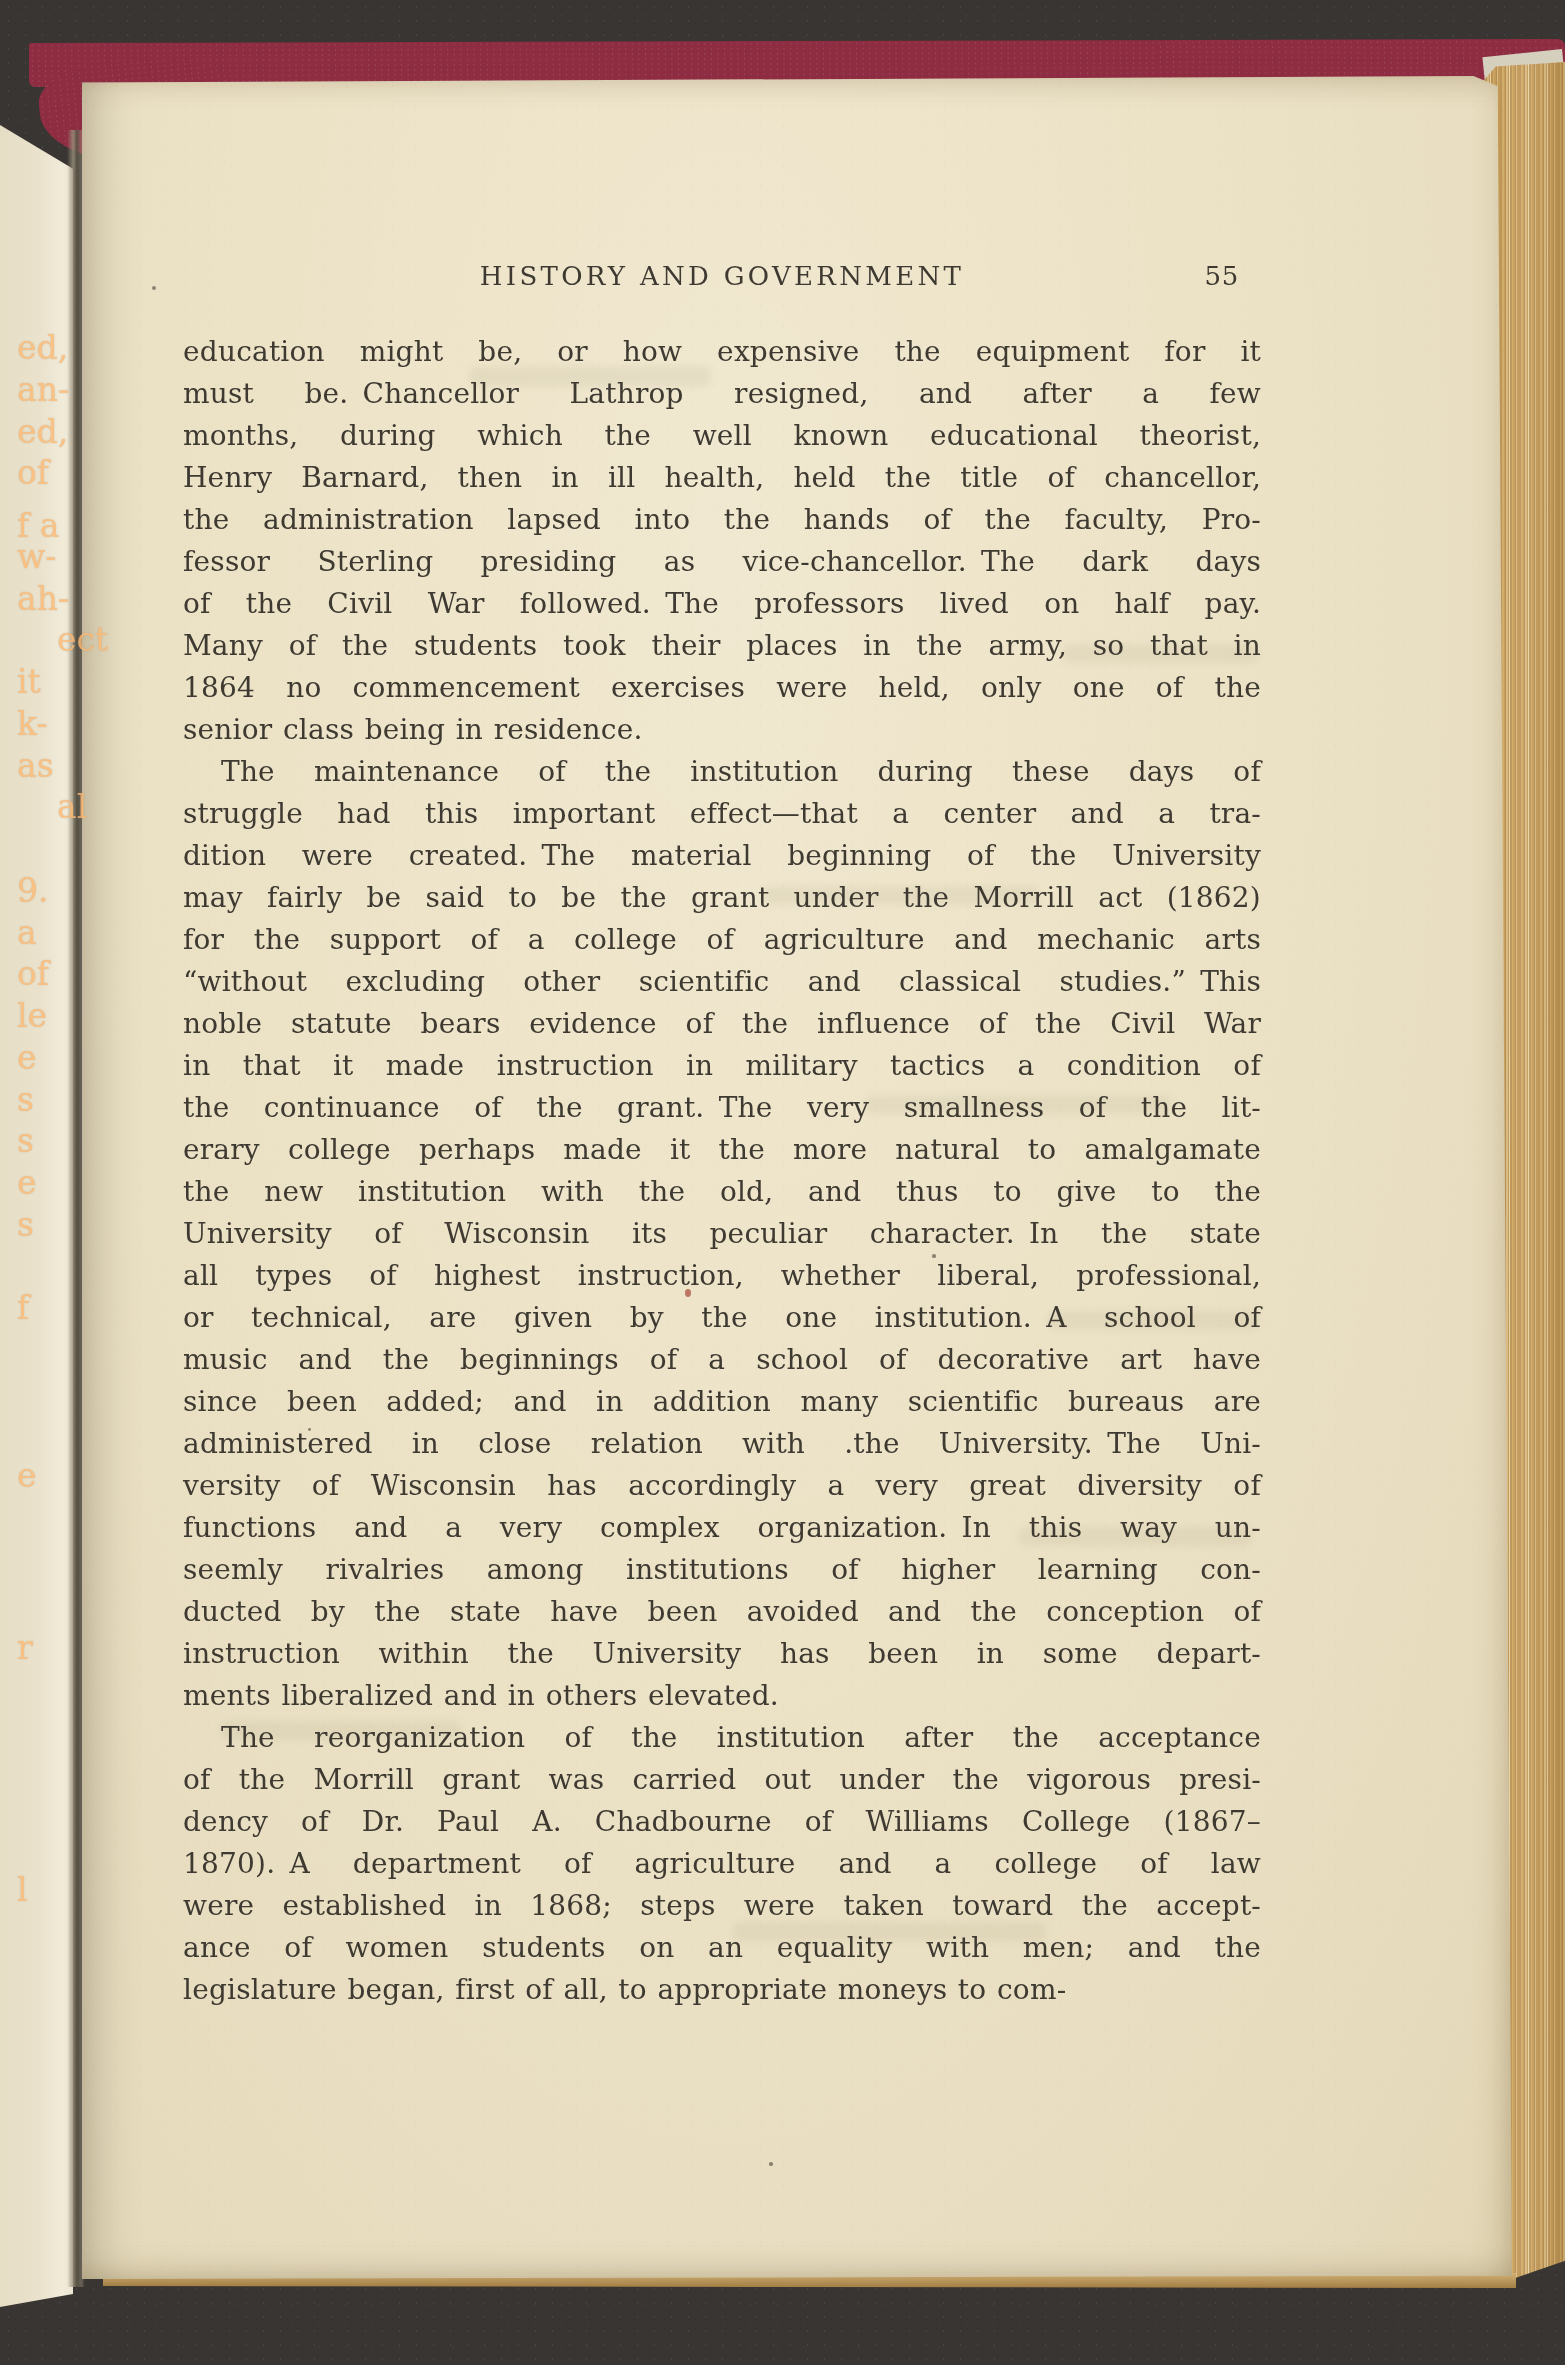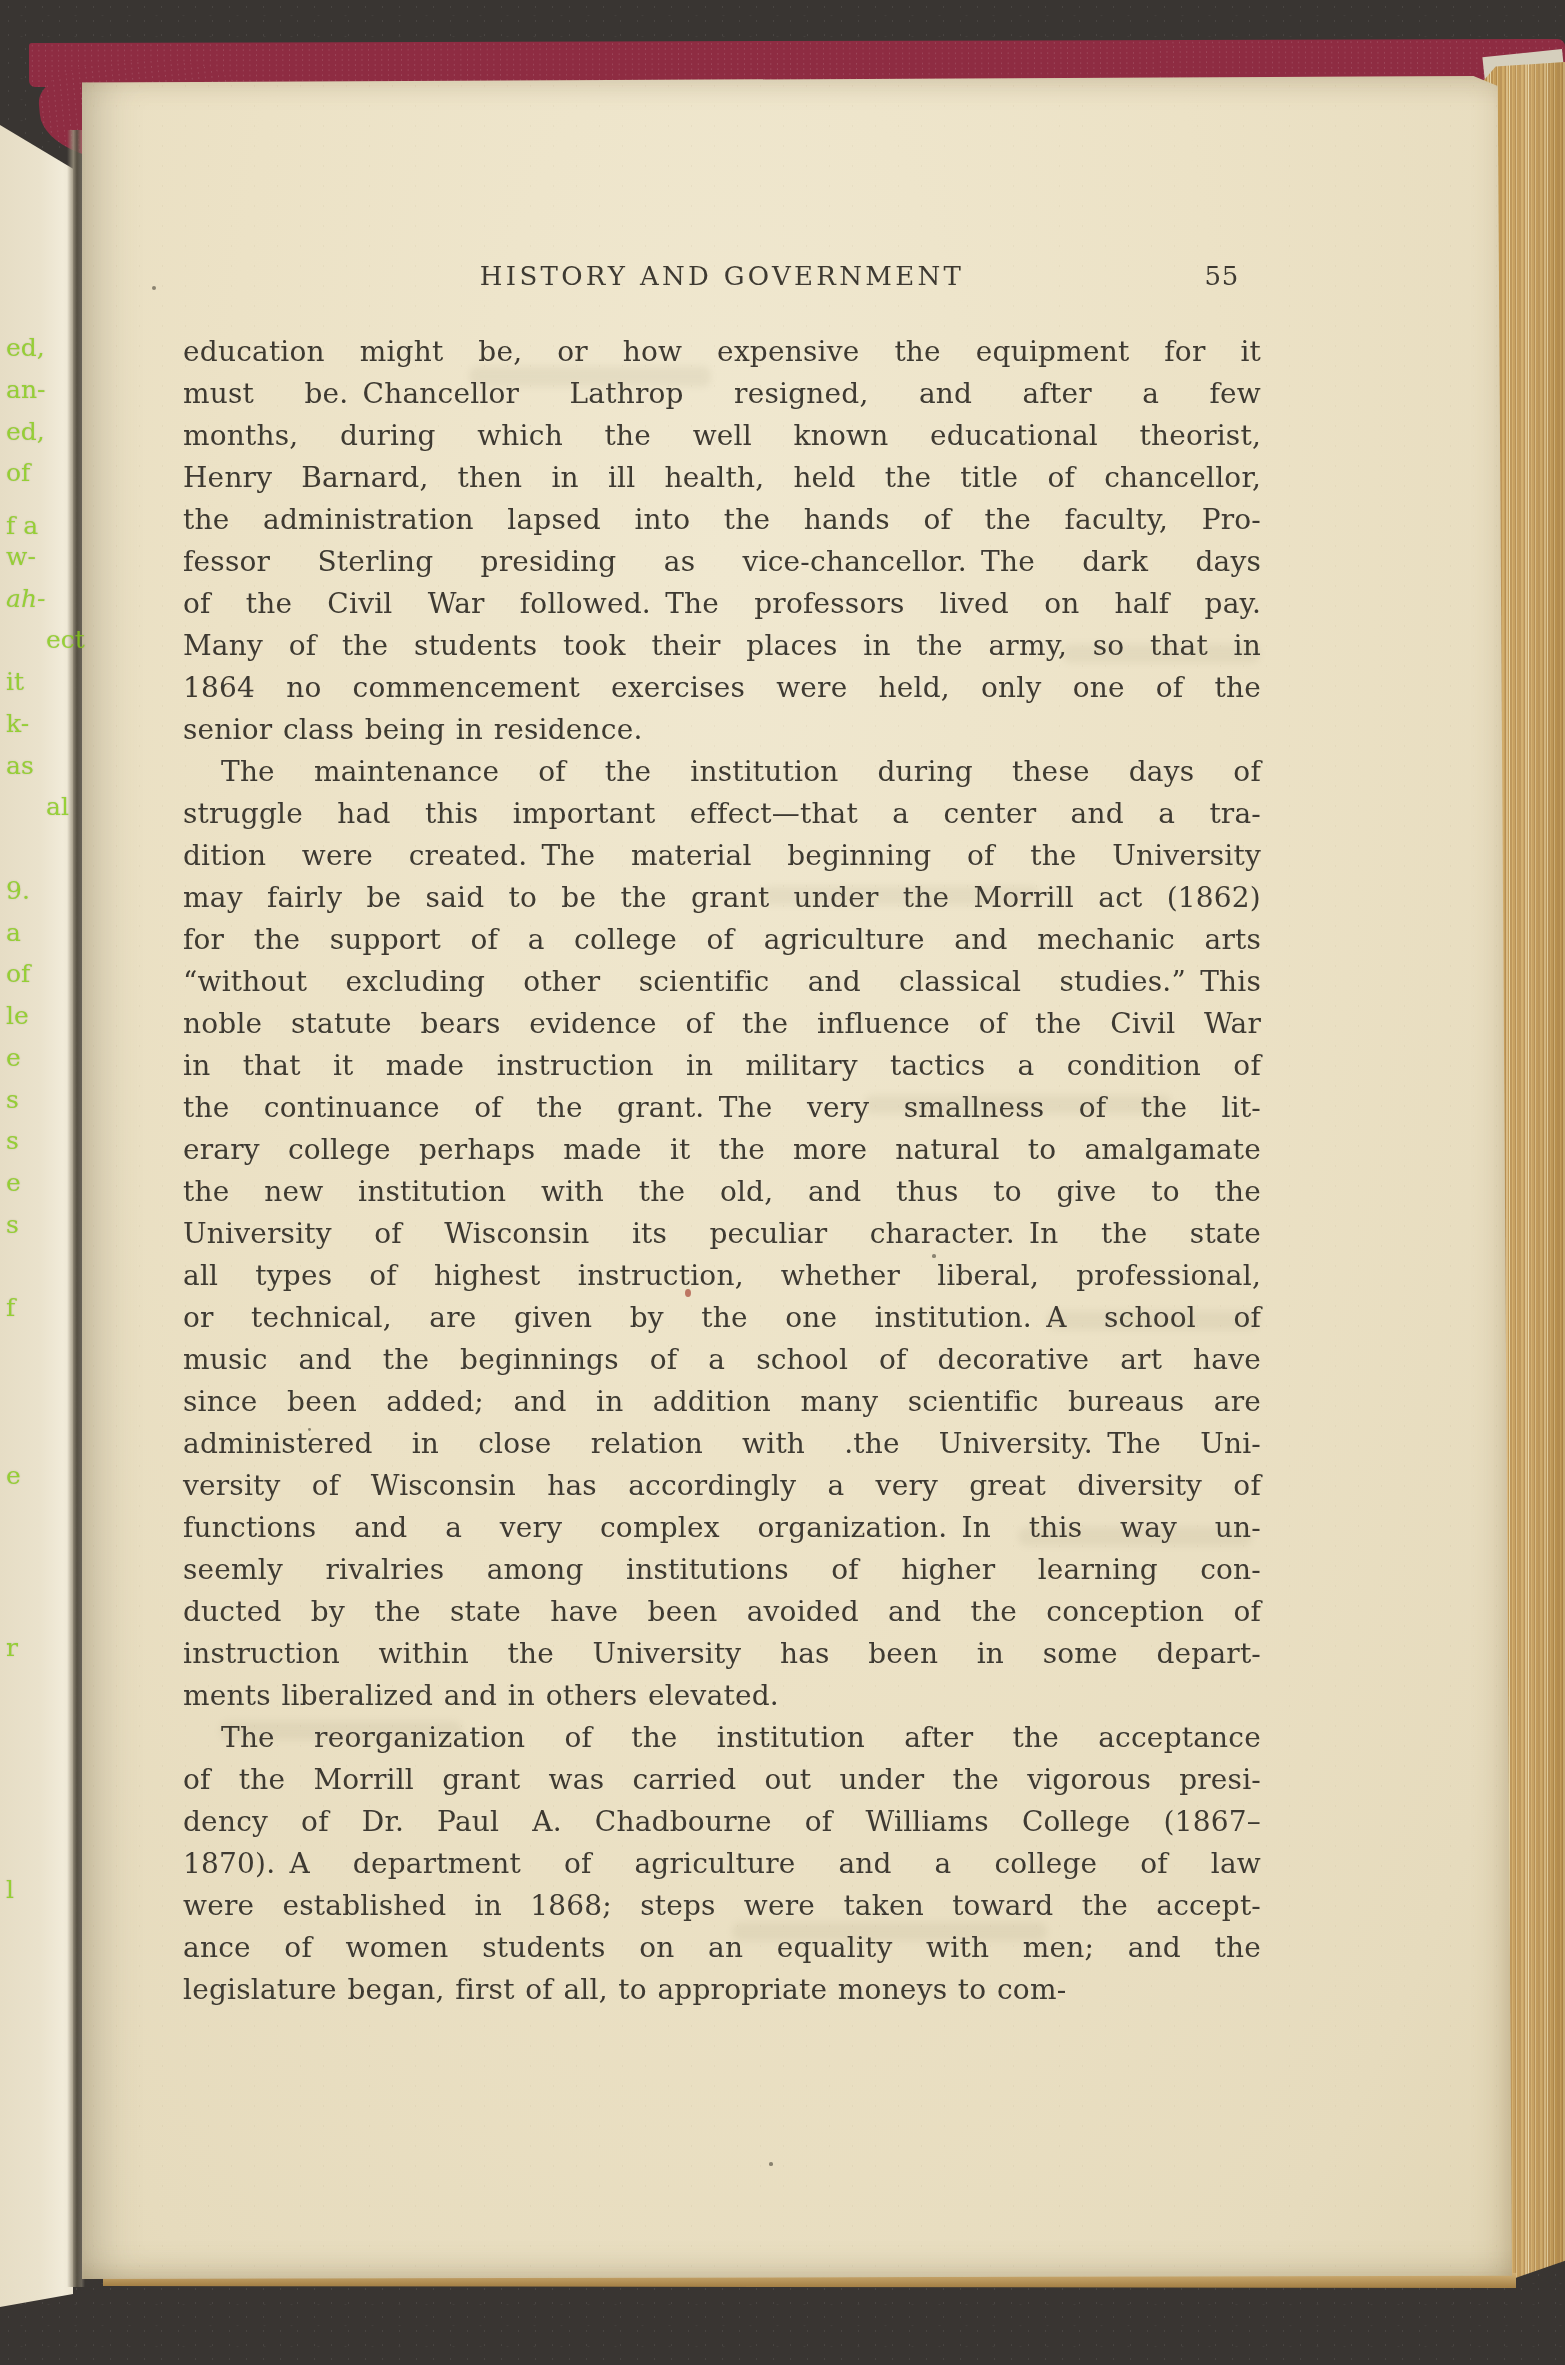--- a/index.html
+++ b/index.html
@@ -18,22 +18,22 @@
       background-image:radial-gradient(rgba(255,255,255,.13) 0.7px,transparent 1px);
       background-size:6.6px 5.1px;}
   .red-strip{left:29px;top:41px;width:1536px;height:44px;border-radius:2.9px 7.3px 11.7px 5.9px;transform:rotate(-.15deg);}
   .red-blob{left:40px;top:60px;width:209px;height:104px;border-radius:35% 55% 45% 60%;transform:rotate(-5deg);}
   .red-right{left:1157px;top:45px;width:408px;height:57px;border-radius:4.4px 0 0 8.8px;transform:rotate(.2deg);}
   .red-speck{left:22px;top:2275px;width:19px;height:19px;border-radius:50% 60% 40% 50%;}
   
   .facing{position:absolute;z-index:2;left:0;top:125px;width:73px;height:2182px;
       background:linear-gradient(90deg,#e6ddc5,#eae2cc 55%,#f1ebd9 86%,#ece5d2);
       clip-path:polygon(0 0,100% 2%,100% 99.4%,0 100%);}
-  .frag{position:absolute;left:6px;z-index:6;font-size:25px;line-height:29px;
-      color:#84cc16;opacity:.82;white-space:nowrap;text-shadow:0 0 1.5px rgba(140,133,113,.55);}
+  .frag{position:absolute;left:17px;z-index:6;font-size:33px;line-height:29px;
+      color:#fdba74;opacity:.82;white-space:nowrap;text-shadow:0 0 1.5px rgba(140,133,113,.55);}
   
   .gutter{position:absolute;z-index:5;left:67px;top:130px;width:17.6px;height:2157px;
       background:linear-gradient(90deg,rgba(241,235,219,0),rgba(150,142,122,.85) 35%,
                  rgba(88,82,68,.9) 55%,rgba(190,180,155,.35) 80%,rgba(0,0,0,0));}
   
   .wedge{position:absolute;z-index:2;left:1485px;top:53px;width:80px;height:54px;
       background:#d5cfbd;transform:rotate(-6deg);}
   
   .fore-edge{position:absolute;z-index:3;left:1466px;top:62px;width:99px;height:2221px;
       background:
@@ -87,21 +87,21 @@
   <div class="bottom-edge"></div>
 
   <div class="facing"></div>
   <div id="fragments">
       <span class="frag" style="top: 333px;">ed,</span>
       <span class="frag" style="top: 375px;">an-</span>
       <span class="frag" style="top: 417px;">ed,</span>
       <span class="frag" style="top: 458px;">of</span>
       <span class="frag" style="top: 500px; margin-top: 11px;">f a</span>
       <span class="frag" style="top: 542px;">w-</span>
-      <span class="frag" style="top: 584px; font-style: italic;">ah-</span>
+      <span class="frag" style="top: 584px;">ah-</span>
       <span class="frag" style="top: 625px; margin-left: 40px;">ect</span>
       <span class="frag" style="top: 667px;">it</span>
       <span class="frag" style="top: 709px;">k-</span>
       <span class="frag" style="top: 751px;">as</span>
       <span class="frag" style="top: 792px; margin-left: 40px;">al</span>
       <span class="frag" style="top: 876px;">9.</span>
       <span class="frag" style="top: 918px;">a</span>
       <span class="frag" style="top: 959px;">of</span>
       <span class="frag" style="top: 1001px;">le</span>
       <span class="frag" style="top: 1043px;">e</span>

